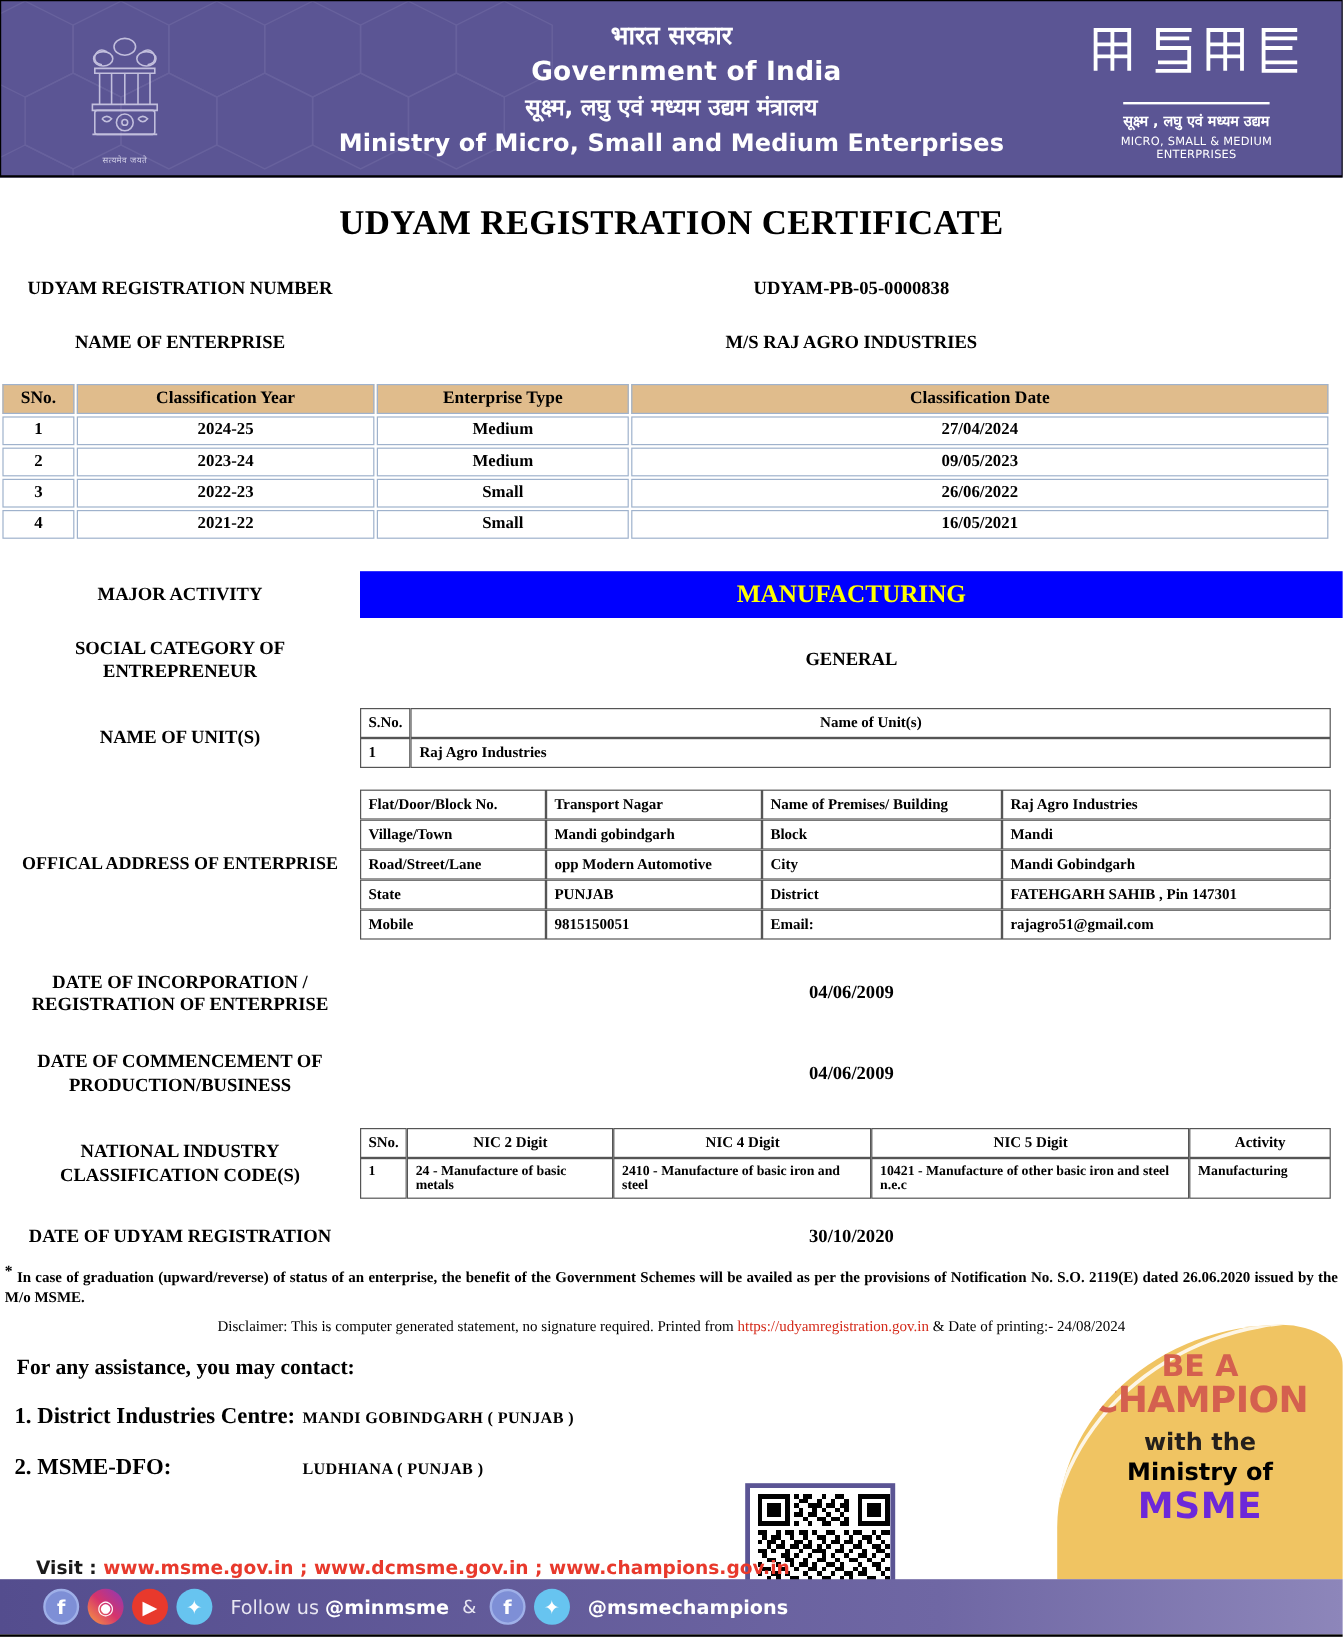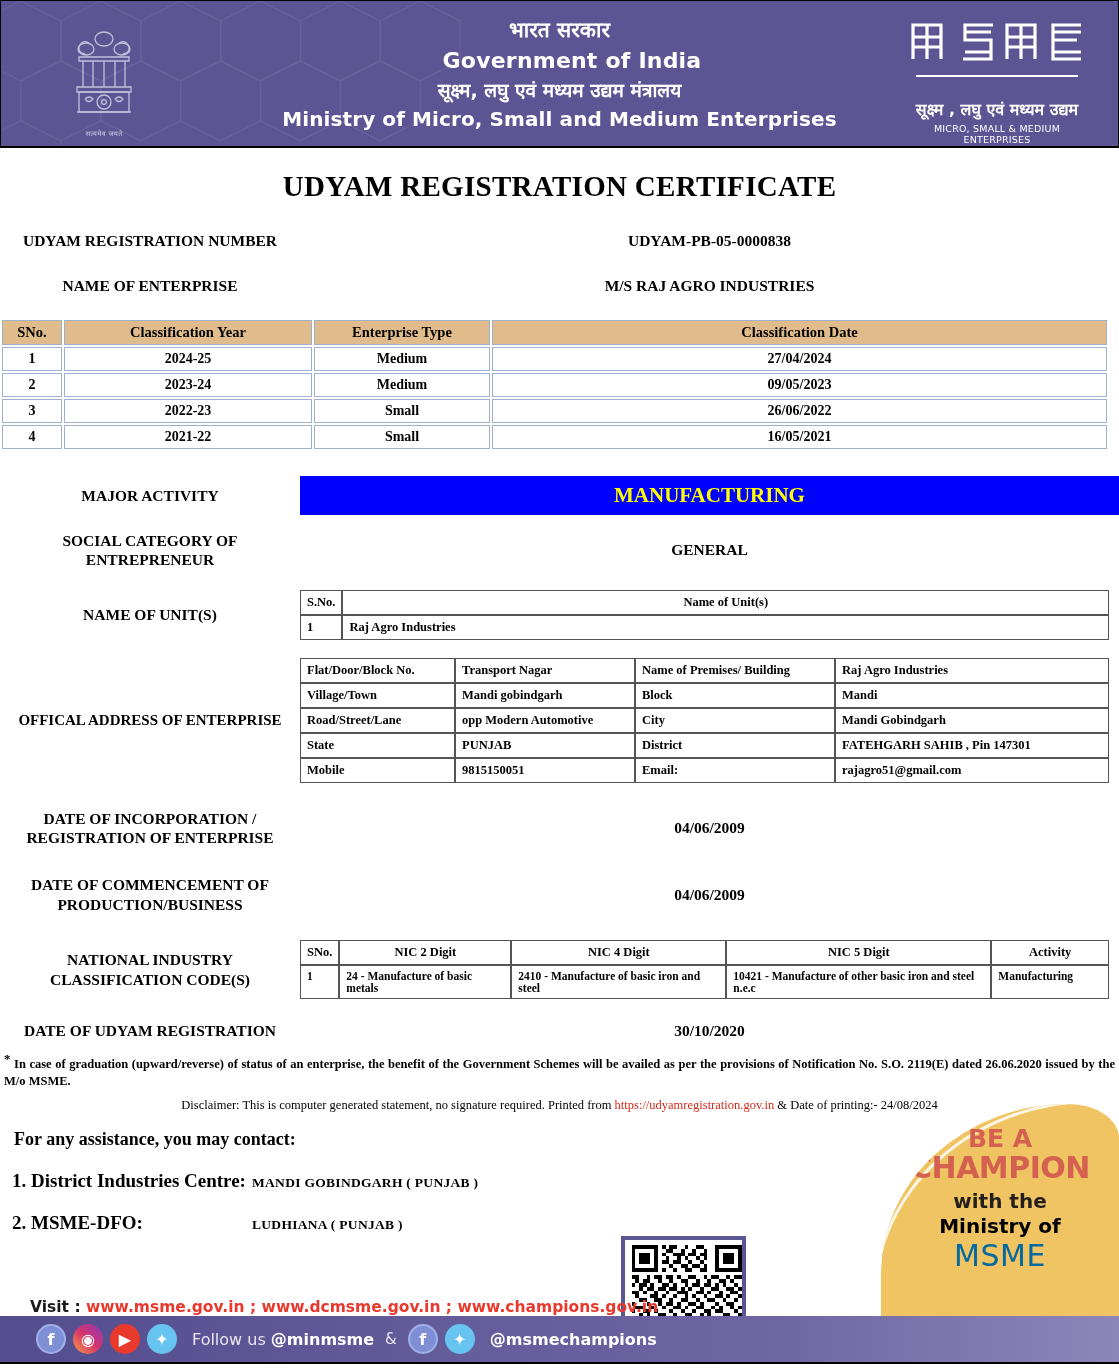--- a/index.html
+++ b/index.html
@@ -50,22 +50,22 @@
   .hc-eng2 { font-size:20px; letter-spacing:.1px; }
   .msme-logo {
     position:absolute; right:26px; top:14px;
     width:190px; text-align:center; color:#fff;
   }
   .msme-word {
     display:flex; justify-content:center; gap:3px; height:48px; align-items:flex-end;
   }
   .msme-hindi {
     font-family:"DejaVu Sans", sans-serif;
-    font-size:16px; font-weight:bold; margin-top:12px;
-    border-top:2px solid #fff; padding-top:21px; display:inline-block;
+    font-size:12px; font-weight:bold; margin-top:22px;
+    border-top:2px solid #fff; padding-top:5px; display:inline-block;
   }
   .msme-sub {
     font-family:"DejaVu Sans", sans-serif;
     font-size:9.5px; letter-spacing:.2px; margin-top:3px;
   }
   
   .cert-title {
     text-align:center;
     font-size:29px;
     font-weight:bold;
@@ -188,21 +188,21 @@
   }
   .champ-text {
     position:absolute; left:0; right:0; top:22px;
     text-align:center;
     font-family:"DejaVu Sans", sans-serif;
   }
   .champ-be { color:#d4604f; font-weight:bold; font-size:25px; line-height:1.05; }
   .champ-ch { color:#d4604f; font-weight:bold; font-size:30px; line-height:1.05; letter-spacing:-.5px;}
   .champ-with { color:#241f1c; font-weight:bold; font-size:20px; line-height:1.25; margin-top:5px;}
   .champ-min { color:#000000; font-weight:bold; font-size:20px; line-height:1.2;}
-  .champ-msme { color:#0369a1; font-weight:normal; font-size:30px; line-height:1.2; letter-spacing:.5px;}
+  .champ-msme { color:#6d28d9; font-weight:bold; font-size:30px; line-height:1.2; letter-spacing:.5px;}
   
   .qr-box {
     position:absolute;
     left:621px; bottom:10px;
     width:125px; height:122px;
     border:4px solid #5b5594;
     background:#fff;
     padding:5px;
   }
   .qr-box svg { display:block; }
@@ -332,21 +332,21 @@
     <div class="val">M/S RAJ AGRO INDUSTRIES</div>
   </div>
 
   <div class="row" style="margin-top:22px; align-items:center;">
     <div class="val-area">
       <table class="cls-table">
         <thead>
           <tr>
             <th style="width:60px">SNo.</th>
             <th style="width:248px">Classification Year</th>
-            <th style="width:176px">Enterprise Type</th>
+            <th style="width:210px">Enterprise Type</th>
             <th>Classification Date</th>
           </tr>
         </thead>
         <tbody>
           <tr>
             <td>1</td>
             <td>2024-25</td>
             <td>Medium</td>
             <td>27/04/2024</td>
           </tr>

